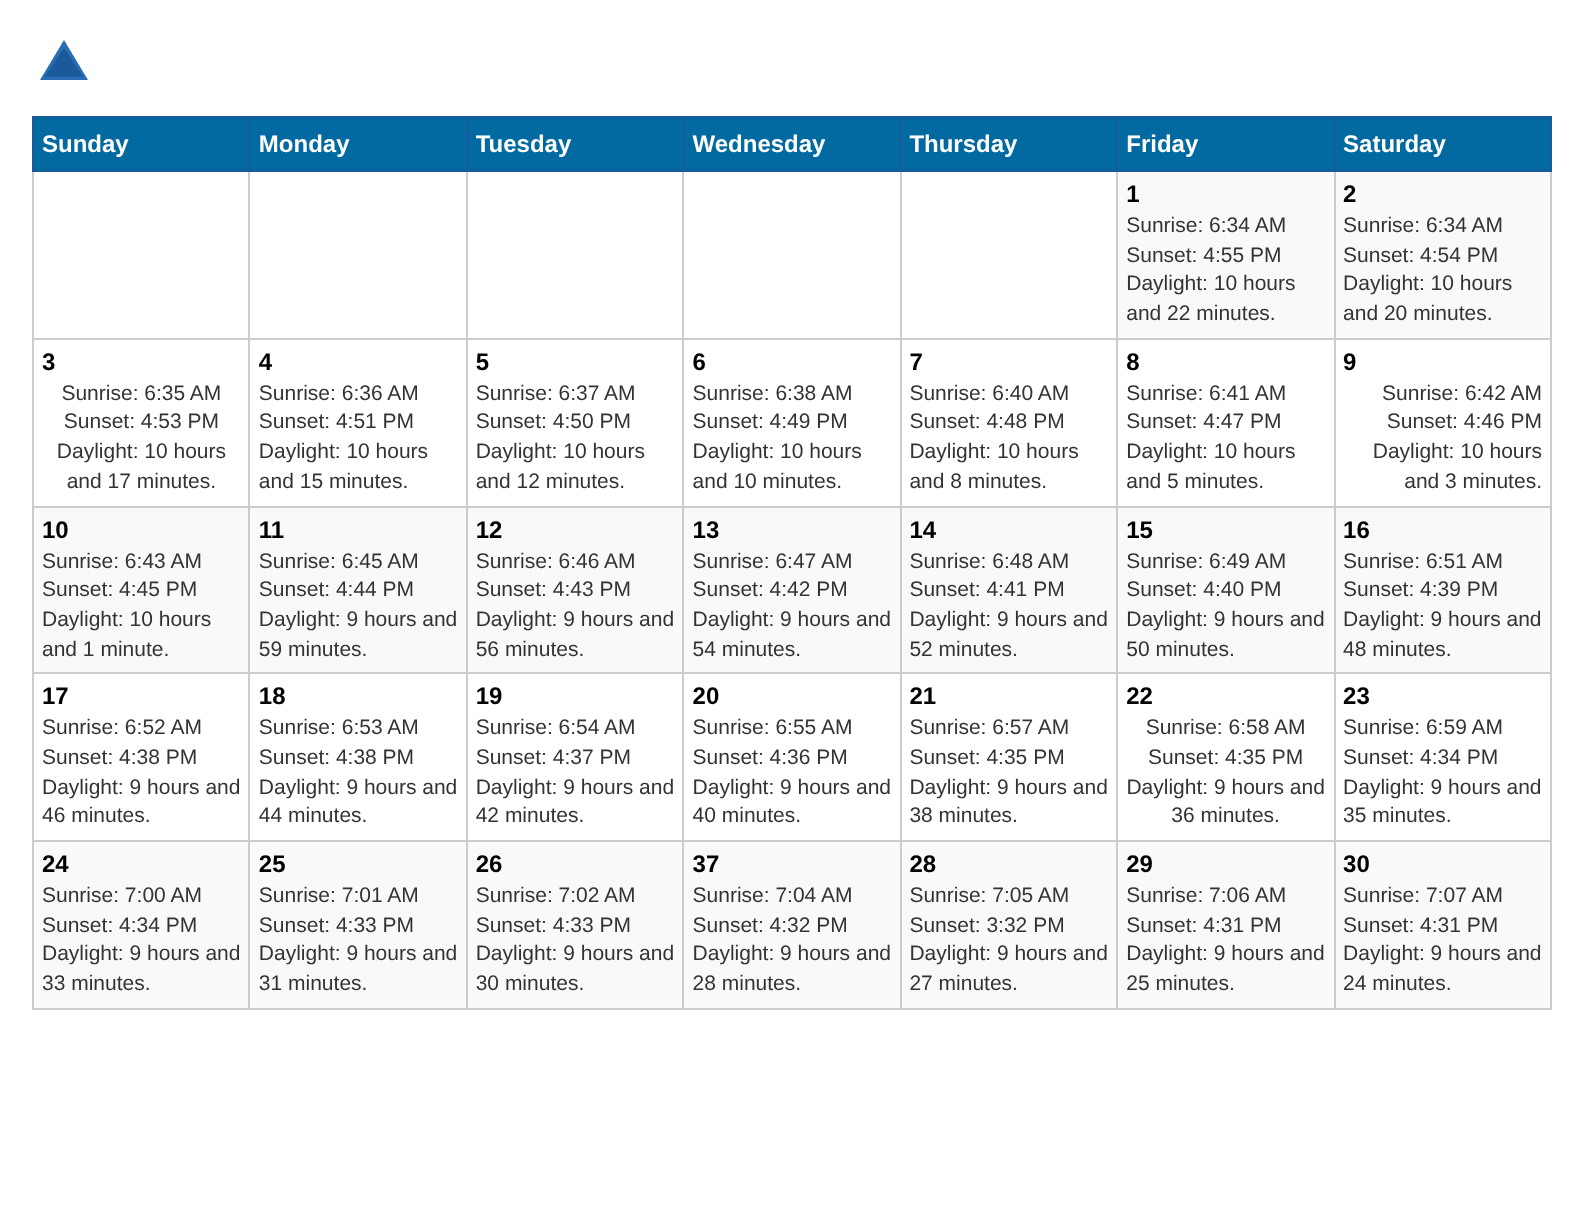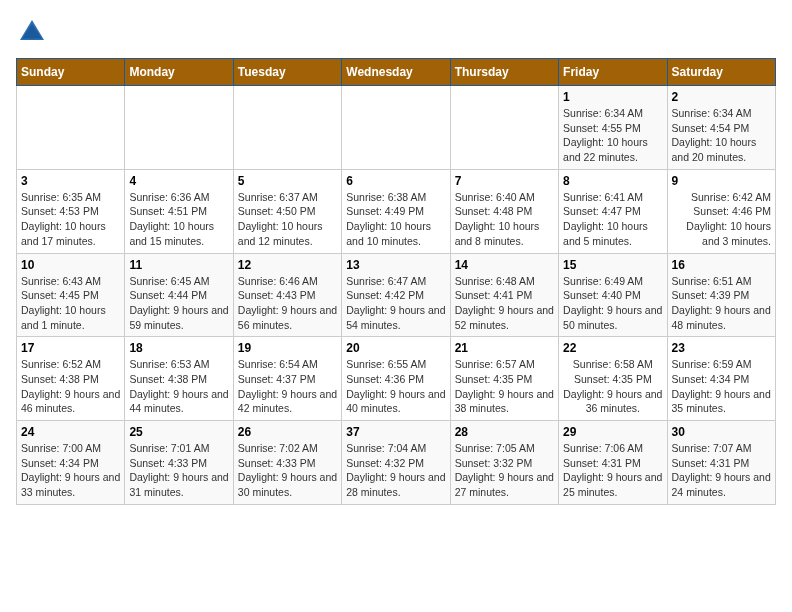--- a/index.html
+++ b/index.html
@@ -41,21 +41,21 @@
     .location {
       font-size: 14px;
       color: #555;
     }
     .calendar {
       width: 100%;
       border-collapse: collapse;
       font-size: 11px;
     }
     .calendar thead th {
-      background-color: #a16207;
+      background-color: #0369a1;
       color: #fff;
       padding: 6px 4px;
       text-align: left;
       font-weight: bold;
       font-size: 12px;
       border: 1px solid #1a5a9a;
     }
     .calendar tbody td {
       border: 1px solid #ccc;
       vertical-align: top;
@@ -130,21 +130,21 @@
         <td>
           <span class="day-number">2</span>
           <div class="day-info" style="white-space: pre-line;">Sunrise: 6:34 AM
 Sunset: 4:54 PM
 Daylight: 10 hours and 20 minutes.</div>
         </td>
       </tr>
       <tr>
         <td>
           <span class="day-number">3</span>
-          <div class="day-info" style="white-space: pre-line;">Sunrise: 6:35 AM
+          <div class="day-info" style="white-space: pre-line; text-align: center;">Sunrise: 6:35 AM
 Sunset: 4:53 PM
 Daylight: 10 hours and 17 minutes.</div>
         </td>
         <td>
           <span class="day-number">4</span>
           <div class="day-info" style="white-space: pre-line;">Sunrise: 6:36 AM
 Sunset: 4:51 PM
 Daylight: 10 hours and 15 minutes.</div>
         </td>
         <td>

